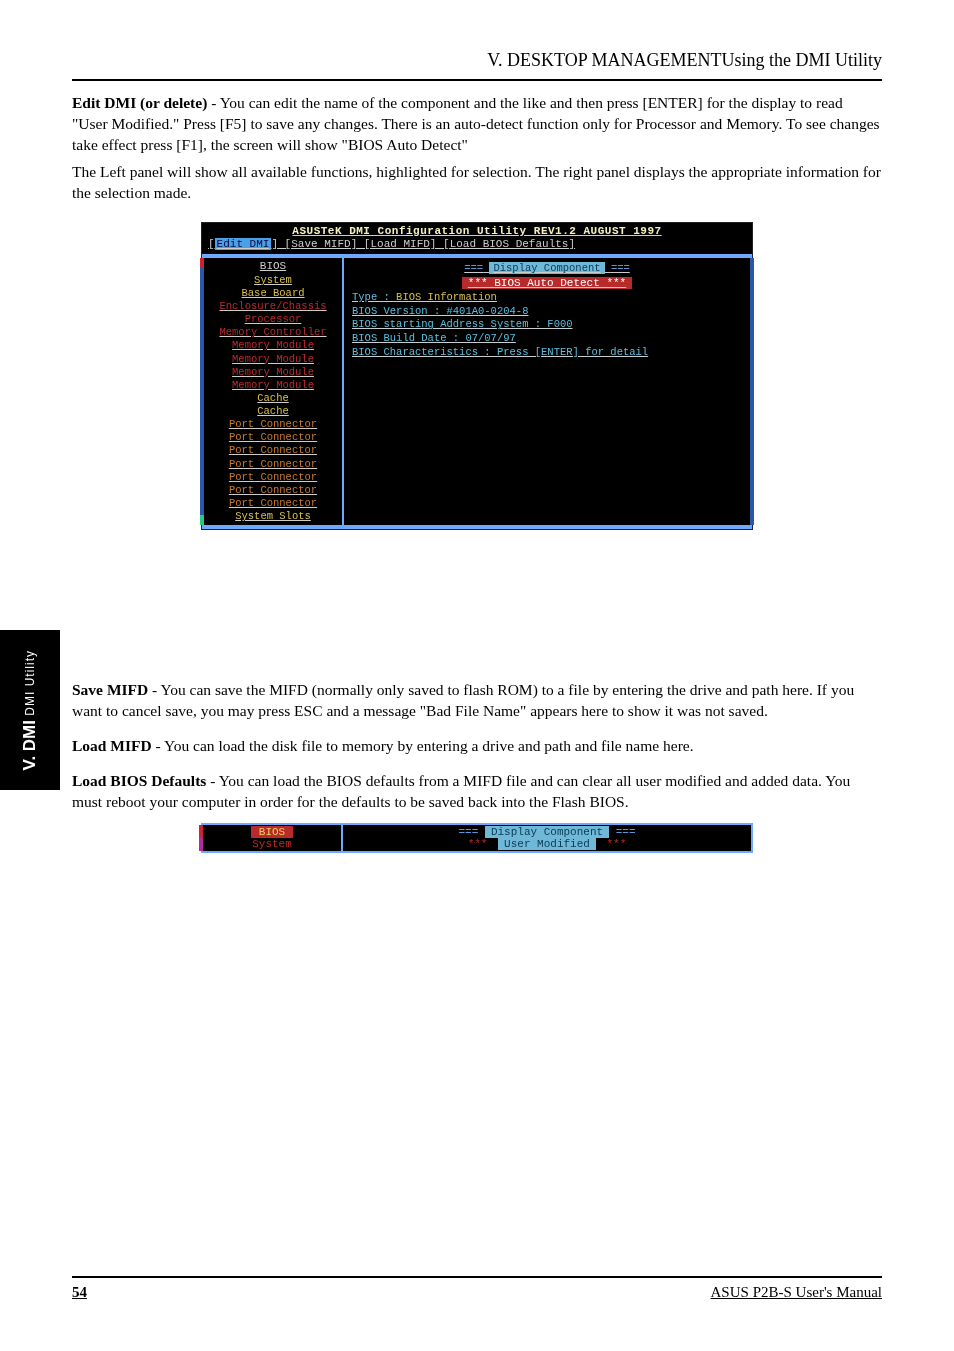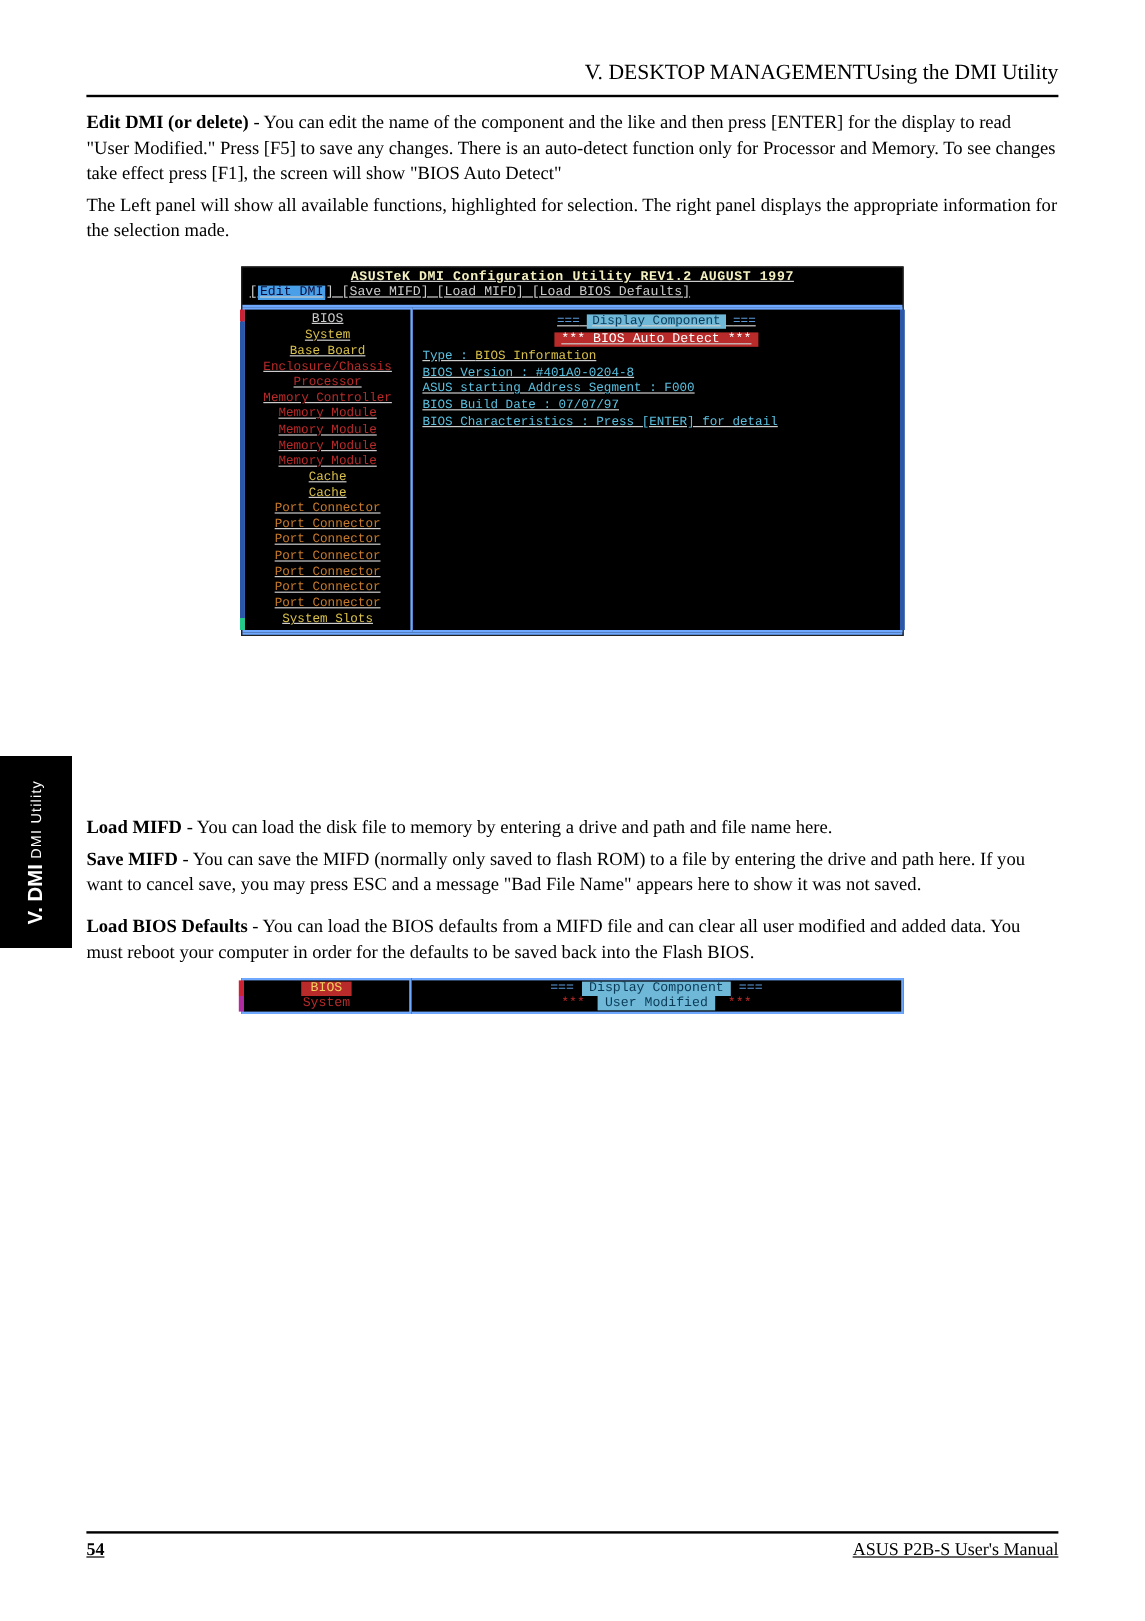--- a/index.html
+++ b/index.html
@@ -198,36 +198,36 @@
       <div class="dos-right-gutter"></div>
       <div class="disp-comp-bar">
         <span class="disp-dashes">===</span>
         <span class="disp-title">Display Component</span>
         <span class="disp-dashes">===</span>
       </div>
       <div class="bios-auto"><span class="bios-auto-bg">***  BIOS Auto Detect  ***</span></div>
       <div id="dos-right-lines">
           <div><span class="rc">Type : </span><span class="ri">BIOS Information</span></div>
           <div><span class="rc">BIOS Version : #401A0-0204-8</span><span class="ri"></span></div>
-          <div><span class="rc">ASUS starting Address Segment : F000</span><span class="ri"></span></div>
+          <div><span class="rc">BIOS starting Address System : F000</span><span class="ri"></span></div>
           <div><span class="rc">BIOS Build Date : 07/07/97</span><span class="ri"></span></div>
           <div><span class="rc">BIOS Characteristics : Press [ENTER] for detail</span><span class="ri"></span></div>
         </div>
     </div>
   </div>
 </div>
 
 <div class="side-tab">
   <span class="vt">DMI Utility</span>
   <span class="vb">V. DMI</span>
 </div>
 
 <div class="body-text section-lower">
+  <p><strong>Save MIFD</strong><span> - You can save the MIFD (normally only saved to flash ROM) to a file by entering the drive and path here. If you want to cancel save, you may press ESC and a message "Bad File Name" appears here to show it was not saved.</span></p>
   <p style="margin-top:14px;"><strong>Load MIFD</strong><span> - You can load the disk file to memory by entering a drive and path and file name here.</span></p>
-  <p><strong>Save MIFD</strong><span> - You can save the MIFD (normally only saved to flash ROM) to a file by entering the drive and path here. If you want to cancel save, you may press ESC and a message "Bad File Name" appears here to show it was not saved.</span></p>
   <p style="margin-top:14px;"><strong>Load BIOS Defaults</strong><span> - You can load the BIOS defaults from a MIFD file and can clear all user modified and added data. You must reboot your computer in order for the defaults to be saved back into the Flash BIOS.</span></p>
 </div>
 
 <div class="dos-small">
   <div class="dos-small-left">
     <div class="gut-r"></div><div class="gut-p"></div>
     <span class="it1">BIOS</span>
     <span class="it2">System</span>
   </div>
   <div class="dos-small-right">

